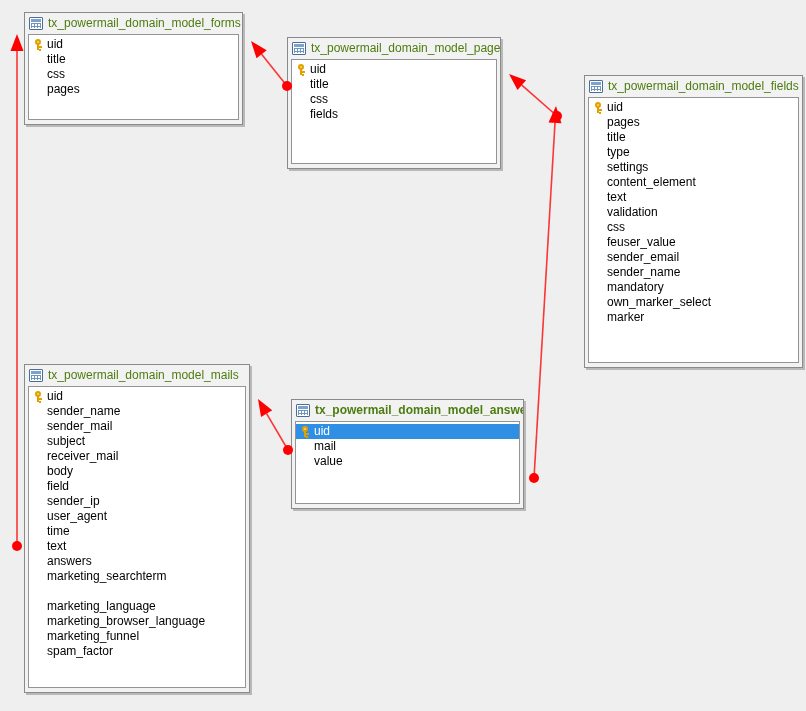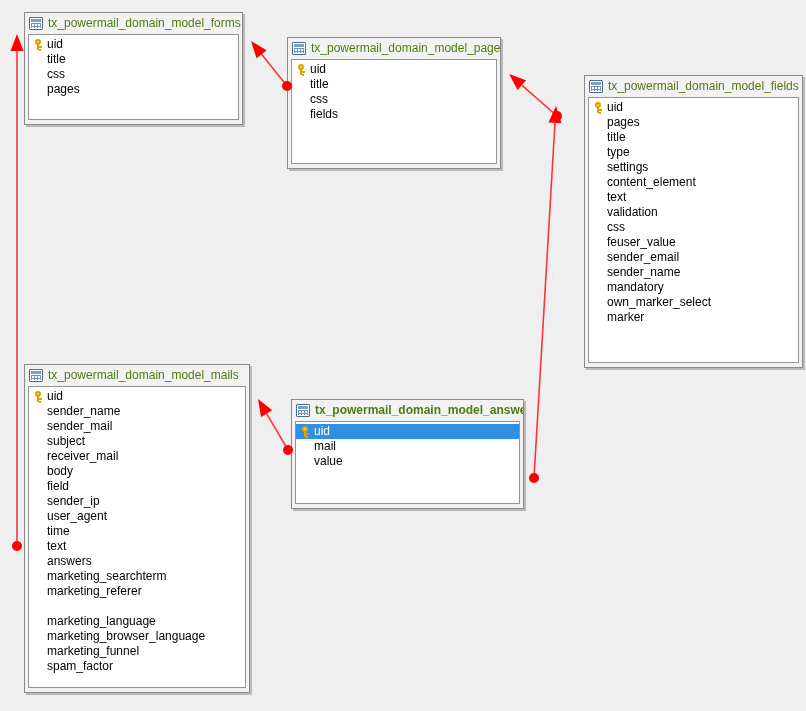--- a/index.html
+++ b/index.html
@@ -369,24 +369,20 @@
             <span class="key-spacer"></span>
             <span class="attr-label">text</span>
           </div>
           <div class="attr">
             <span class="key-spacer"></span>
             <span class="attr-label">answers</span>
           </div>
           <div class="attr">
             <span class="key-spacer"></span>
             <span class="attr-label">marketing_searchterm</span>
-          </div>
-          <div class="attr">
-            <span class="key-spacer"></span>
-            <span class="attr-label">marketing_referer</span>
           </div>
           <div class="attr">
             <span class="key-spacer"></span>
           </div>
           <div class="attr">
             <span class="key-spacer"></span>
             <span class="attr-label">marketing_language</span>
           </div>
           <div class="attr">
             <span class="key-spacer"></span>

